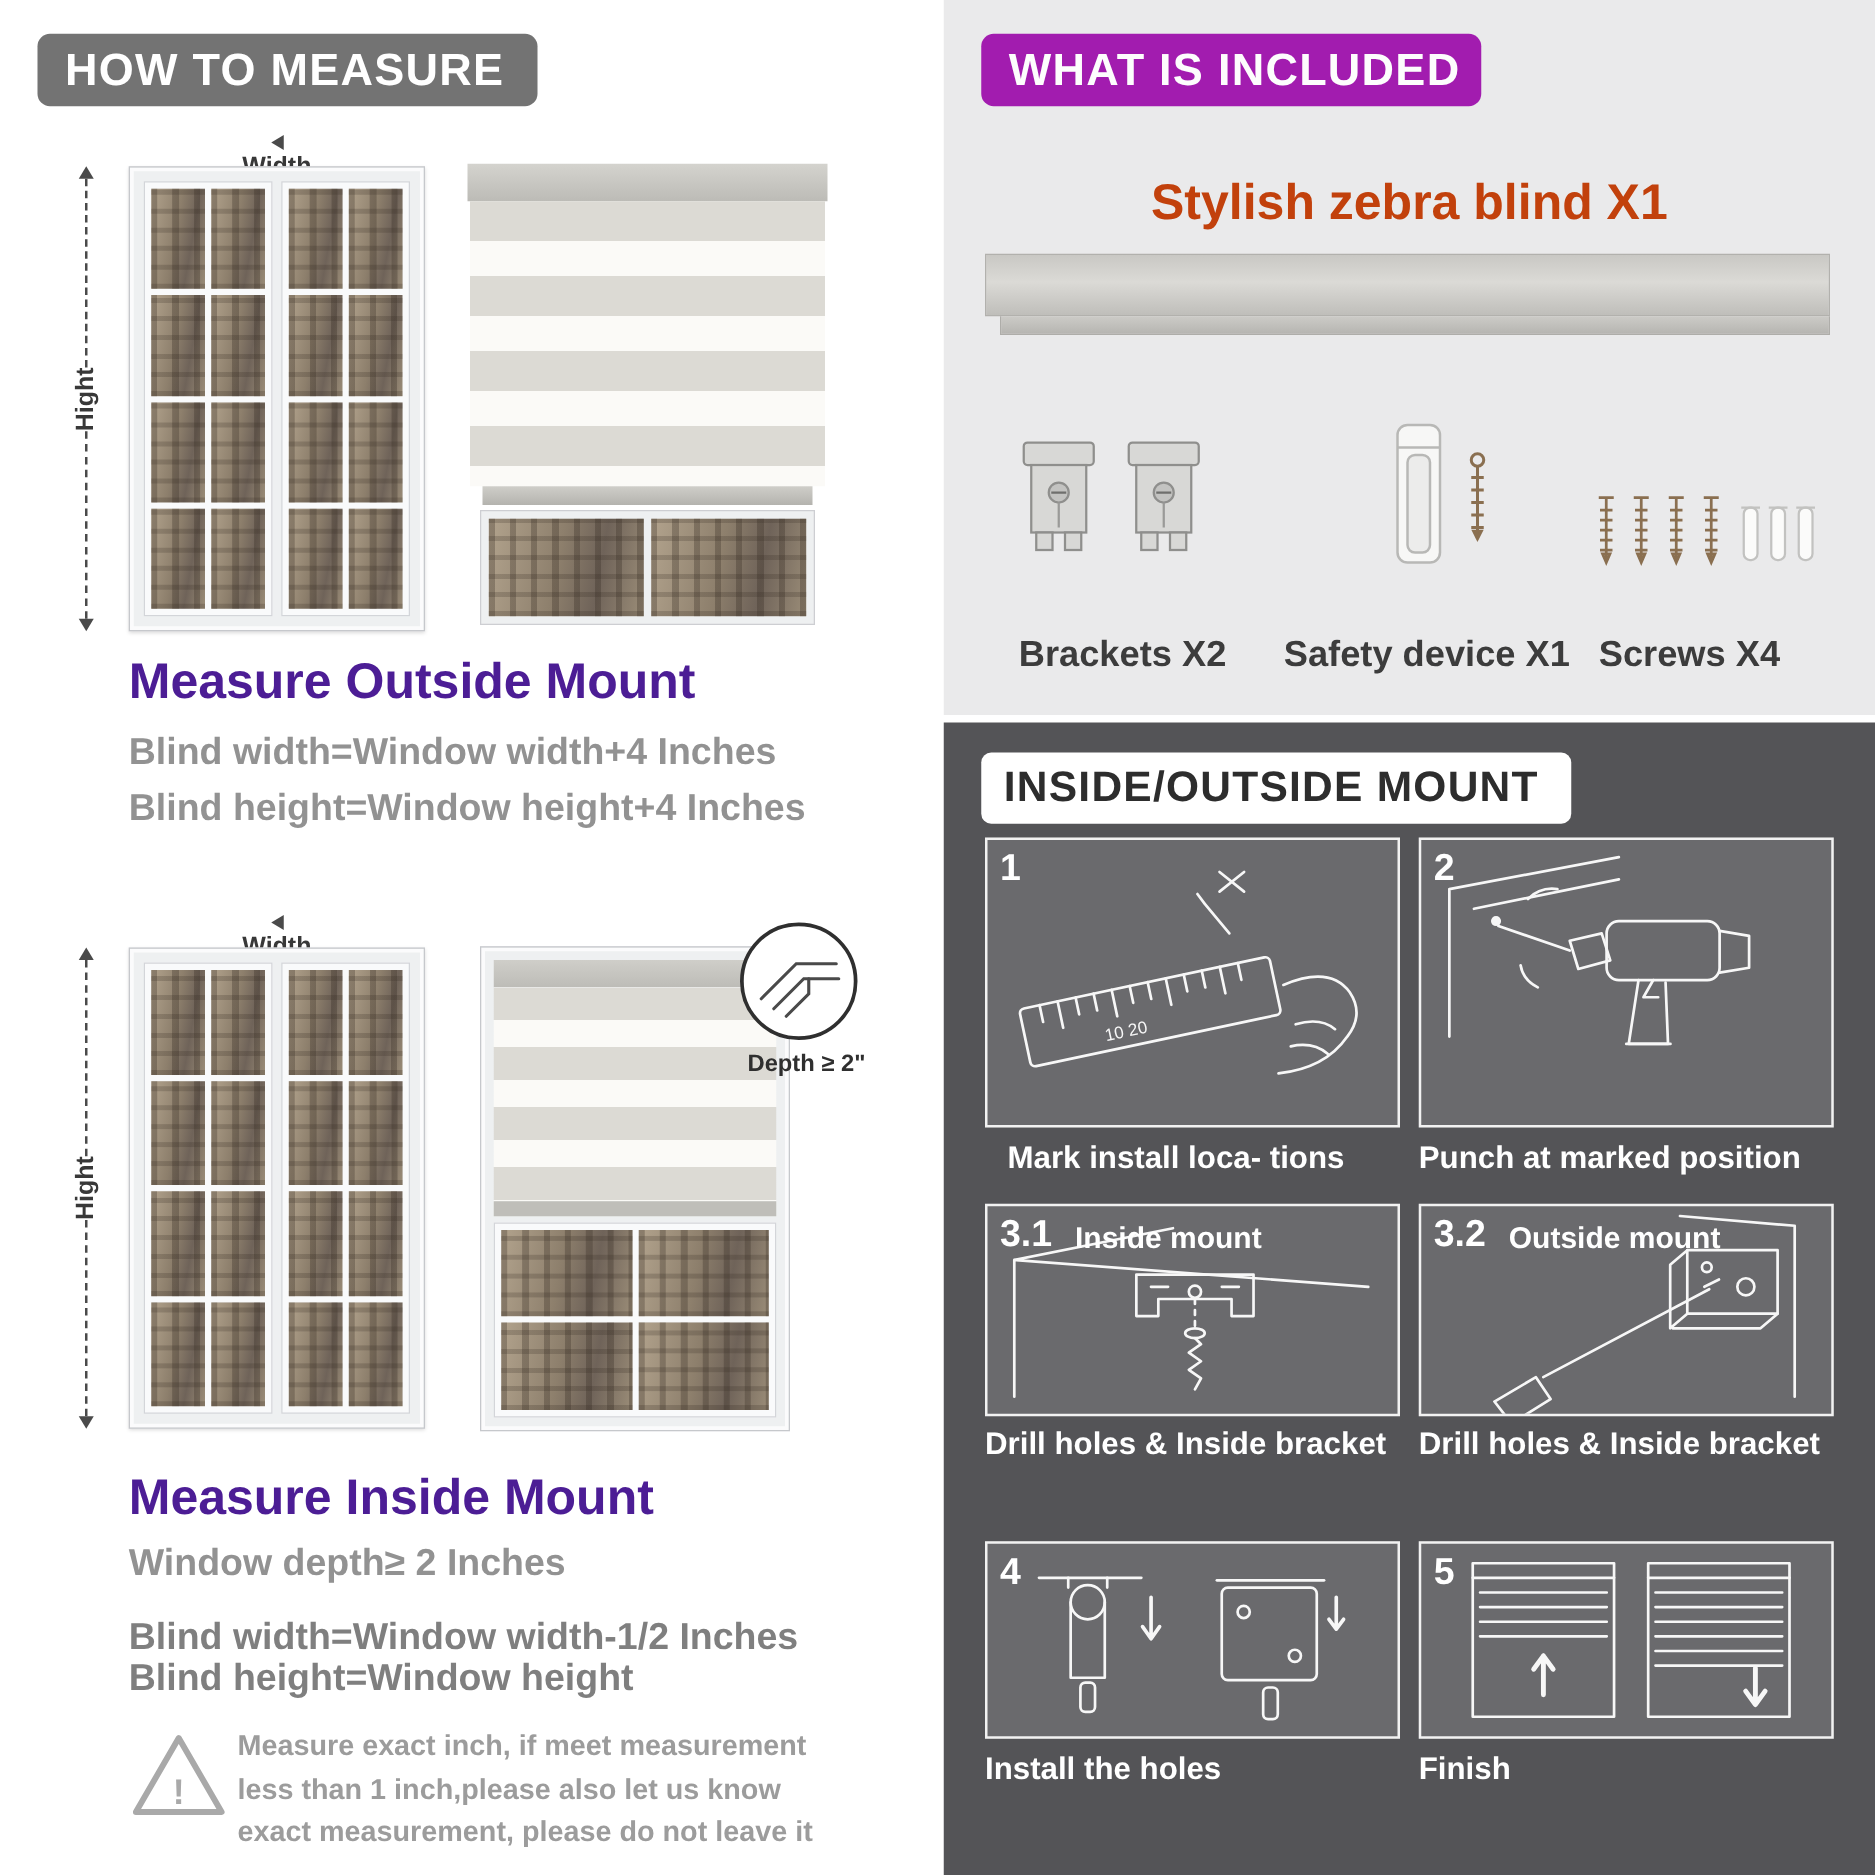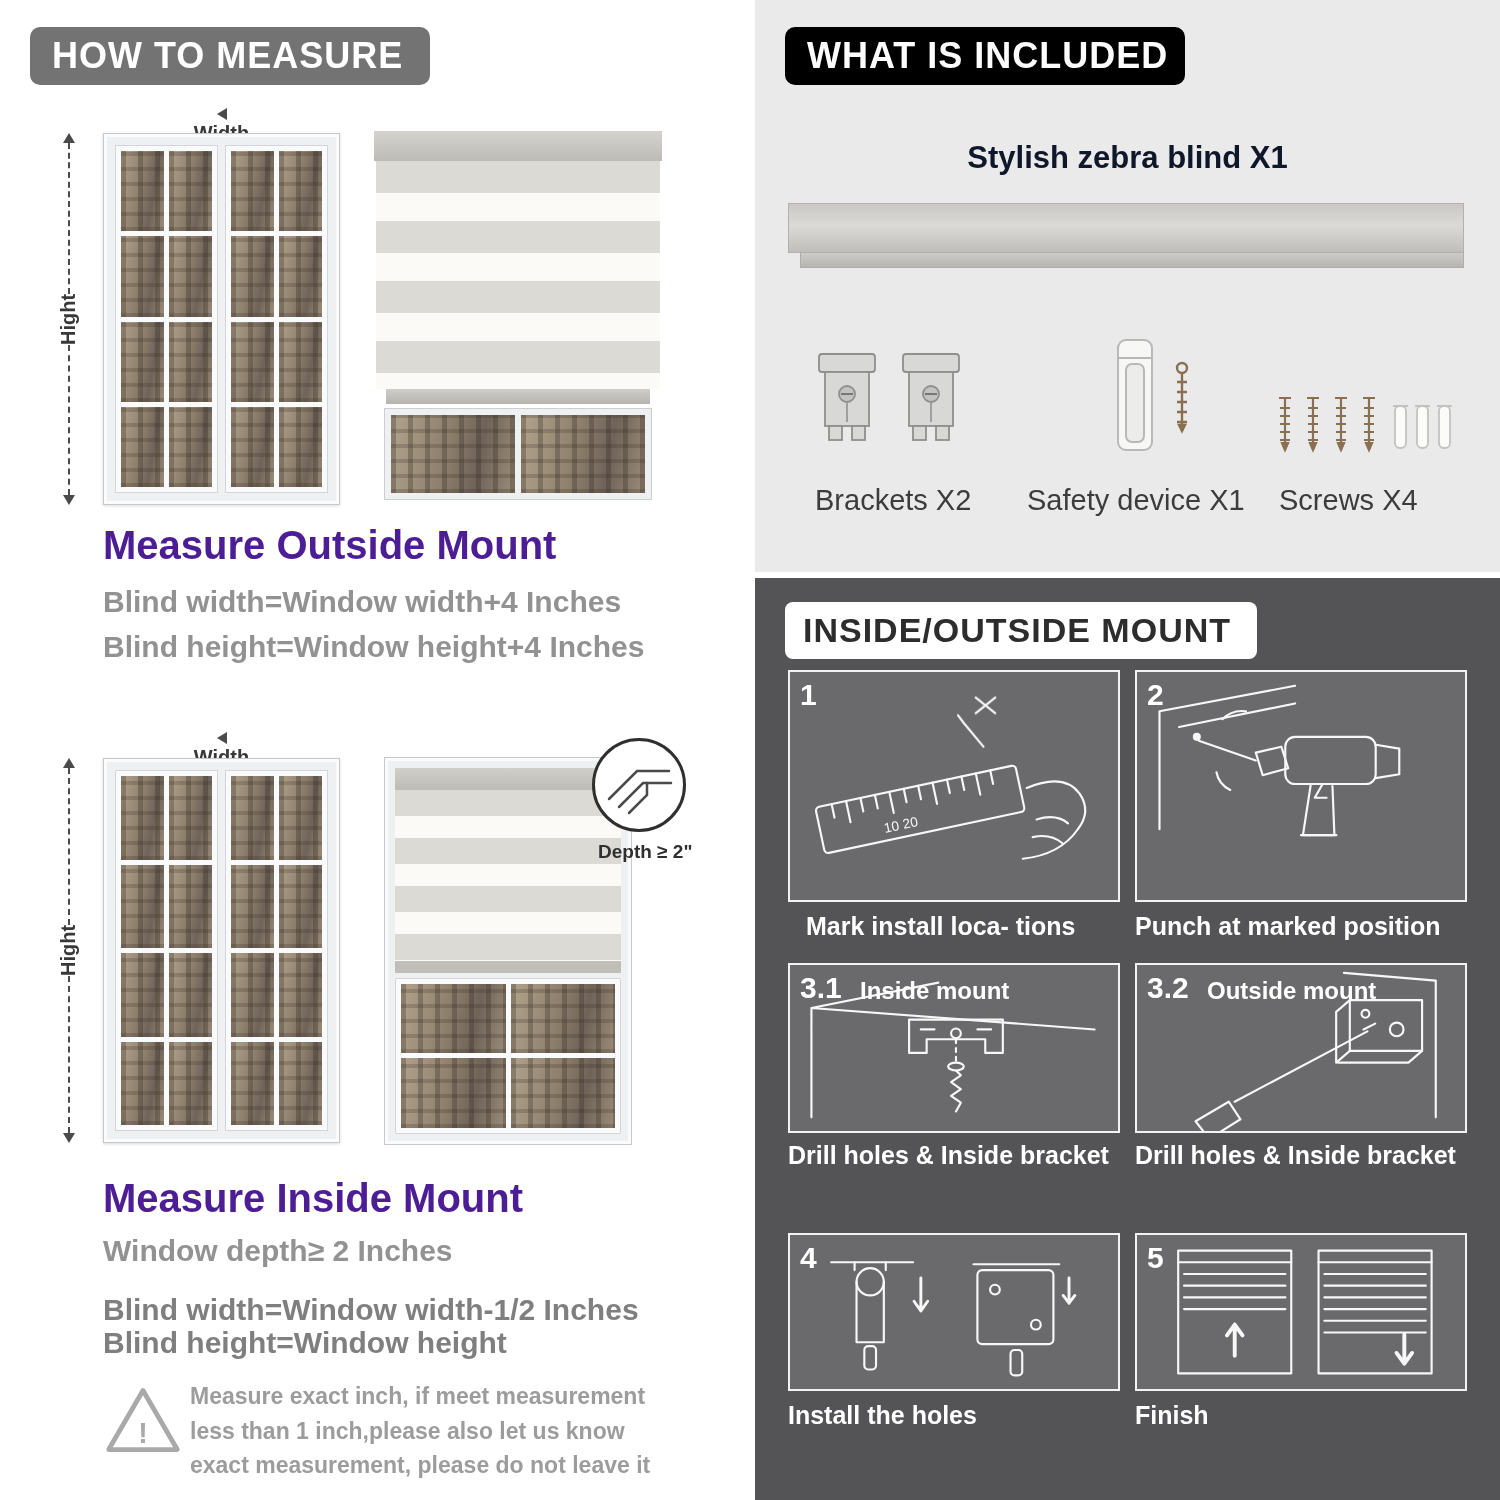--- a/index.html
+++ b/index.html
@@ -3,21 +3,21 @@
 <meta charset="utf-8">
 <style>
   * { margin:0; padding:0; box-sizing:border-box; }
   html,body { width:1500px; height:1500px; background:#fff; font-family:"Liberation Sans", sans-serif; }
   .canvas { position:relative; width:1500px; height:1500px; background:#fff; overflow:hidden; }
 
   
   .pill { position:absolute; height:58px; border-radius:10px; font-weight:bold; font-size:36px;
           line-height:58px; padding-left:22px; letter-spacing:1px; white-space:nowrap; }
   .pill-gray  { left:30px; top:27px; width:400px; background:#737373; color:#fff; }
-  .pill-light { left:30px; top:27px; width:400px; background:#000000; color:#fdfdfd; }
+  .pill-light { left:30px; top:27px; width:400px; background:#a21caf; color:#fdfdfd; }
   .pill-white { left:30px; top:24px; width:472px; height:57px; line-height:57px; background:#fff; color:#2d2d2d; font-size:34px; padding-left:18px; border-radius:8px;}
 
   .h1  { position:absolute; font-size:40px; font-weight:bold; color:#4c1d95; white-space:nowrap; }
   .sub { position:absolute; font-size:30px; font-weight:bold; color:#929292; white-space:nowrap; }
 
   
   .meas-h { position:absolute; display:flex; align-items:center; color:#383838; font-weight:bold; font-size:20px;flex-direction:column; }
   .meas-h .dash { flex:1; height:0; border-top:2px dashed #4a4a4a; }
   .meas-h .lbl { padding:0 8px; white-space:nowrap; }
   .meas-v { position:absolute; display:flex; flex-direction:column; align-items:center; width:22px; color:#383838; font-weight:bold; font-size:20px; }
@@ -55,26 +55,26 @@
 
   .depth-circle { position:absolute; left:592px; top:738px; width:94px; height:94px; border:3px solid #2f2f2f; border-radius:50%; background:#fff; z-index:5; }
   .depth-label  { position:absolute; left:598px; top:841px; font-size:19px; font-weight:bold; color:#2f2f2f; z-index:5; white-space:nowrap; }
 
   
   .warn-icon { position:absolute; left:103px; top:1383px; width:80px; height:74px; }
   .warn-text { position:absolute; left:190px; top:1379px; width:478px; font-size:23px; font-weight:bold; color:#9c9c9c; line-height:1.5; }
 
   
   .right-top { position:absolute; left:755px; top:0; width:745px; height:572px; background:#eaeaeb; }
-  .blind-title { position:absolute; left:0; width:100%; top:140px; text-align:center; font-size:31px; font-weight:bold; color:#0f172a; }
+  .blind-title { position:absolute; left:0; width:100%; top:140px; text-align:center; font-size:40px; font-weight:bold; color:#c2410c; }
   .headrail { position:absolute; left:33px; top:203px; width:676px; }
   .headrail .bar { height:50px; background:linear-gradient(180deg,#c9c8c4 0%,#dbdad6 45%,#bfbeba 100%); border:1px solid #b2b1ad; }
   .headrail .lip { height:15px; margin-left:12px; background:linear-gradient(180deg,#cccbc7,#b6b5b1); border:1px solid #aeada9; border-top:none; }
   .item-icon { position:absolute; }
-  .item-label { position:absolute; top:484px; font-size:29px; font-weight:normal; color:#3c3c3c; white-space:nowrap; }
+  .item-label { position:absolute; top:508px; font-size:29px; font-weight:bold; color:#3c3c3c; white-space:nowrap; }
 
   
   .right-bottom { position:absolute; left:755px; top:578px; width:745px; height:922px; background:#545457; }
   .step-panel { position:absolute; background:#6a6a6d; border:2px solid #f2f2f2; }
   .step-num { position:absolute; left:10px; top:6px; color:#fff; font-size:30px; font-weight:bold; }
   .step-il  { position:absolute; left:70px; top:12px; color:#fff; font-size:24px; font-weight:bold; white-space:nowrap; }
   .step-art { position:absolute; left:0; top:0; width:100%; height:100%; }
   .step-caption { position:absolute; color:#fff; font-size:25px; font-weight:bold; white-space:nowrap; }
   svg { display:block; }
 </style>

